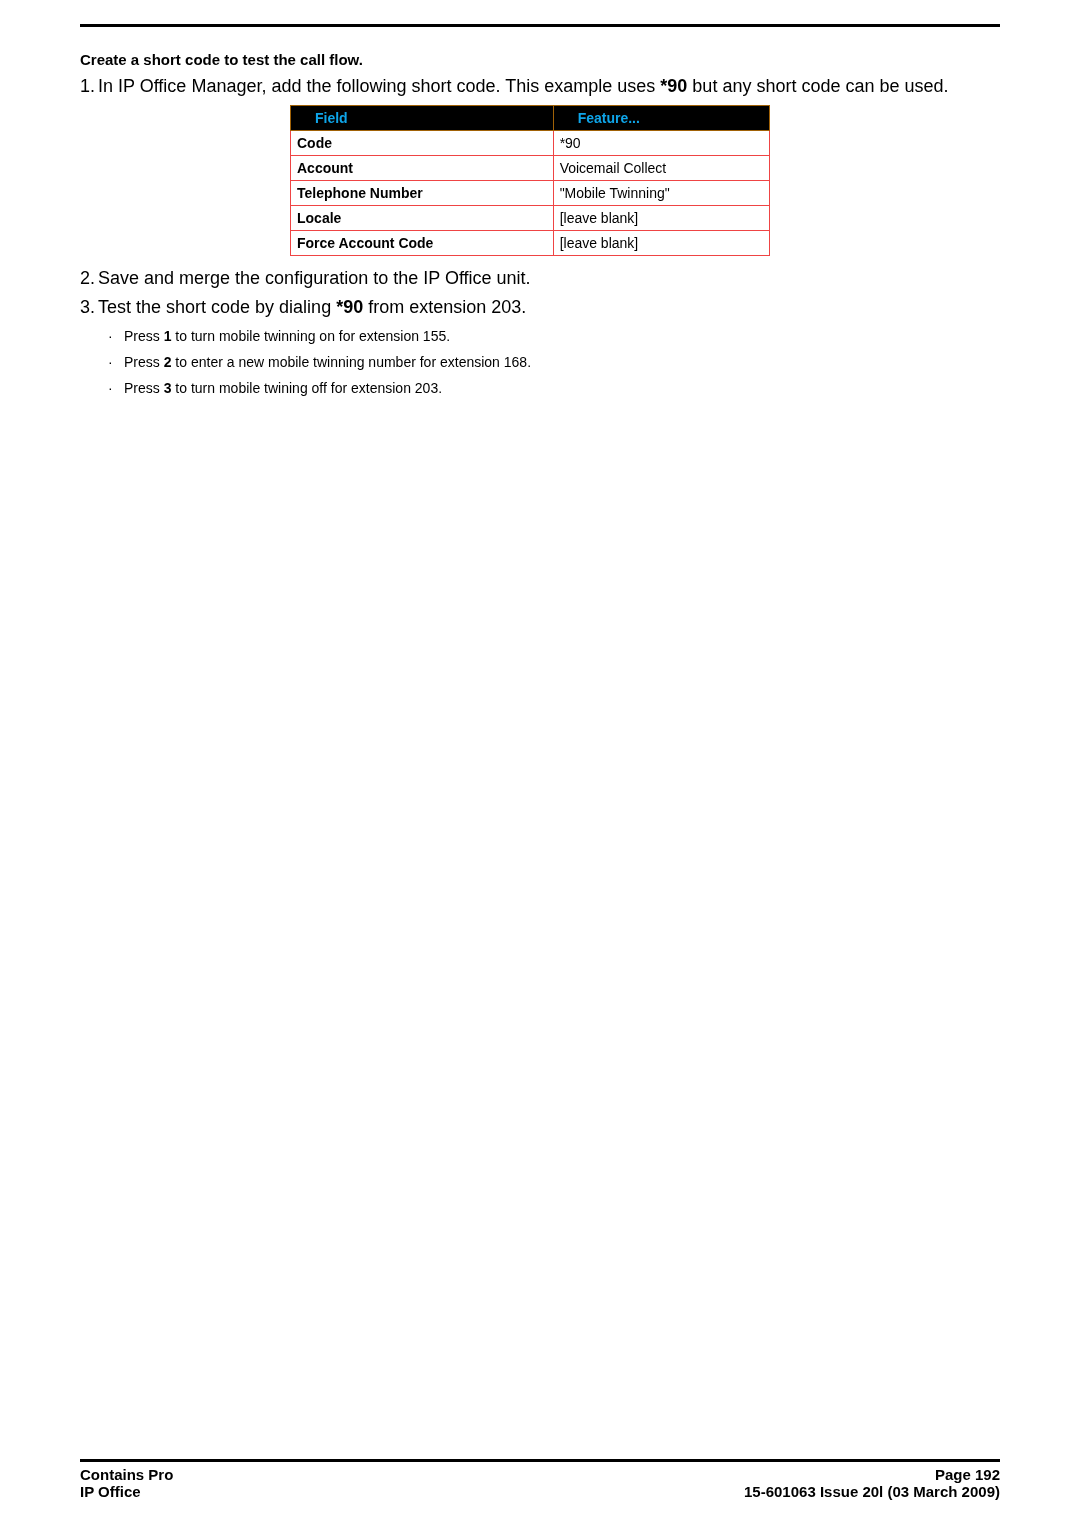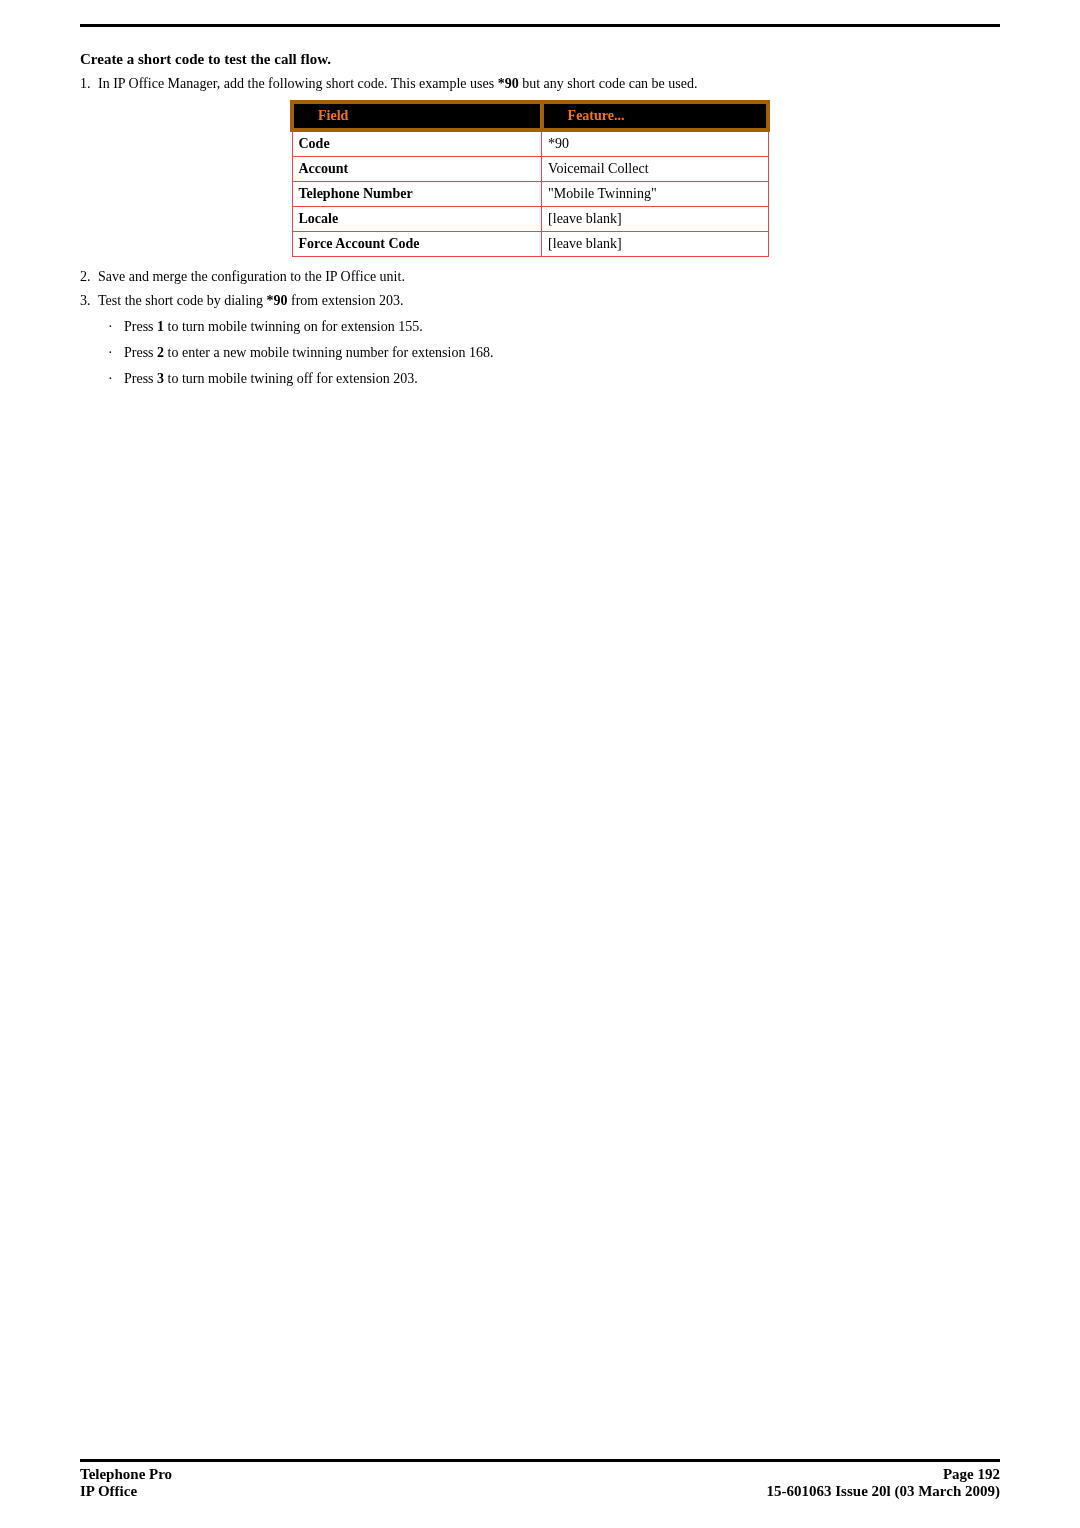--- a/index.html
+++ b/index.html
@@ -10,40 +10,39 @@
     height: 1528px;
     font-family: Verdana, Geneva, sans-serif;
     background: #ffffff;
     color: #000000;
   }
   .page {
     width: 1080px;
     height: 1528px;
     position: relative;
     box-sizing: border-box;
-    font-family: Liberation Serif, serif;
   }
   .content {
     position: absolute;
     left: 80px;
     right: 80px;
     top: 24px;
   }
   .top-rule {
     border-top: 3px solid #000;
     height: 0;
     margin-bottom: 24px;
   }
   .section-heading {
     font-size: 15px;
     font-weight: bold;
     margin: 4px 0 6px 0;
   }
   .para-num {
-    font-size: 14px;
+    font-size: 18px;
     margin: 8px 0 8px 0;
   }
   .para-num .num {
     display: inline-block;
     width: 18px;
   }
   .table-wrap {
     margin: 4px 0 12px 210px;
   }
   table.data {
@@ -51,23 +50,23 @@
     width: 480px;
     font-size: 14px;
   }
   table.data th, table.data td {
     border: 1px solid #ef4444;
     padding: 4px 6px;
     text-align: left;
   }
   table.data thead th {
     background: #000;
-    color: #f97316;
+    color: #0ea5e9;
     font-weight: bold;
-    border: 4px solid #a16207;
+    border: 1px solid #a16207;
     padding-left: 24px;
   }
   table.data tbody td:first-child {
     font-weight: bold;
   }
   .sub-bullets {
     margin: 4px 0 0 28px;
     font-size: 14px;
   }
   .sub-bullets .bl {
@@ -159,21 +158,21 @@
       </div>
       <div class="bl">
         <span class="dot">·</span><span>Press </span><span class="bold">3</span><span> to turn mobile twining off for extension 203.</span>
       </div>
     </div>
   </div>
 
   <div class="footer">
     <div class="footer-rule"></div>
     <div class="footer-row">
-      <span>Telephone Pro</span>
+      <span>Contains Pro</span>
       <span>Page 192</span>
     </div>
     <div class="footer-row">
       <span>IP Office</span>
       <span>15-601063 Issue 20l (03 March 2009)</span>
     </div>
   </div>
 </div>
 
 </body></html>

